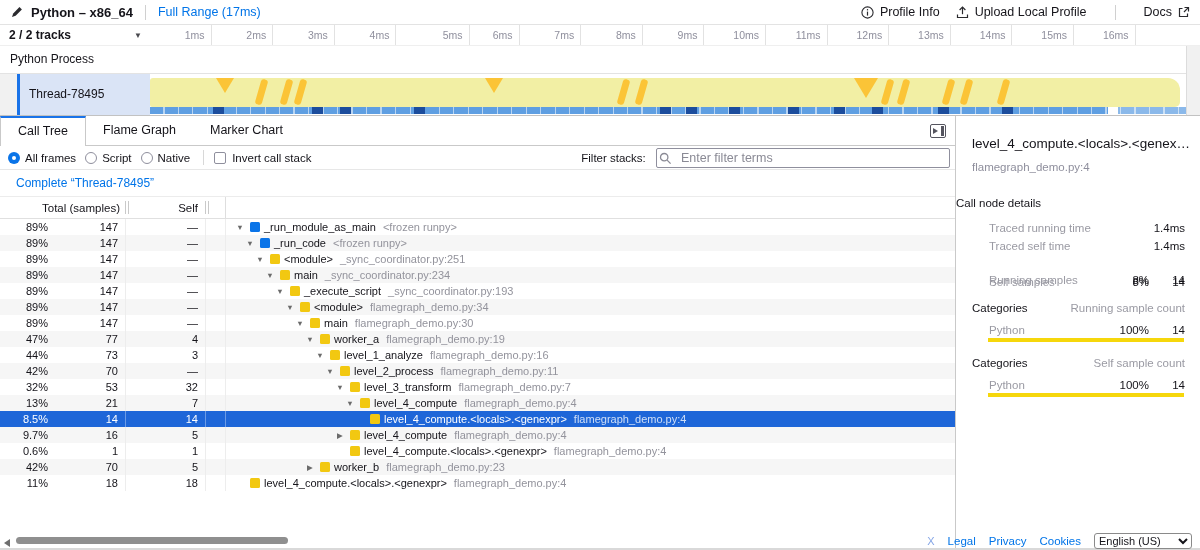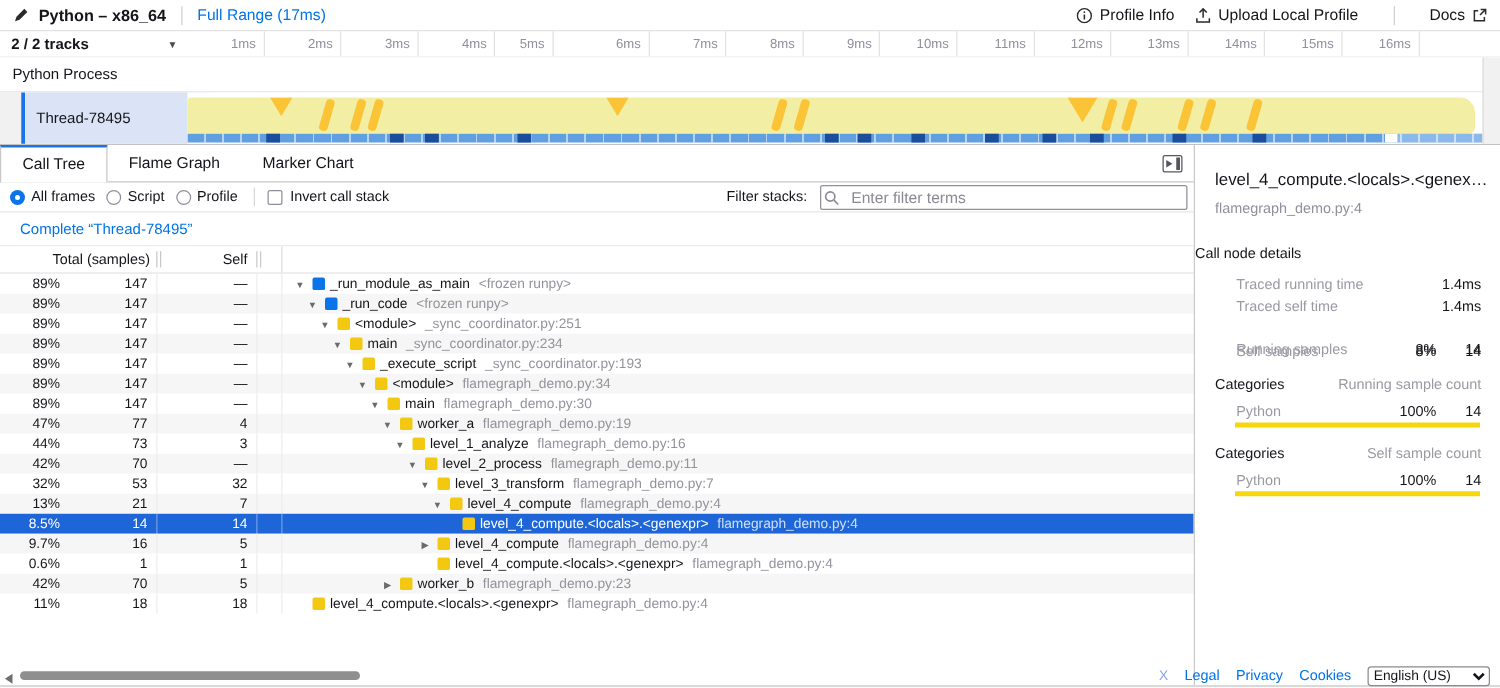--- a/index.html
+++ b/index.html
@@ -192,21 +192,21 @@
   </header>
 
   <div class="ruler-row">
     <span class="tracks-summary">2 / 2 tracks</span>
     <span class="tracks-caret">▼</span>
     <div class="ruler">
         <div class="tick" style="left: 0px;">1ms</div>
         <div class="tick" style="left: 61.6px;">2ms</div>
         <div class="tick" style="left: 123.2px;">3ms</div>
         <div class="tick" style="left: 184.8px;">4ms</div>
-        <div class="tick" style="left: 231px;">5ms</div>
+        <div class="tick" style="left: 258px;">5ms</div>
         <div class="tick" style="left: 308px;">6ms</div>
         <div class="tick" style="left: 369.6px;">7ms</div>
         <div class="tick" style="left: 431.2px;">8ms</div>
         <div class="tick" style="left: 492.8px;">9ms</div>
         <div class="tick" style="left: 554.4px;">10ms</div>
         <div class="tick" style="left: 616px;">11ms</div>
         <div class="tick" style="left: 677.6px;">12ms</div>
         <div class="tick" style="left: 739.2px;">13ms</div>
         <div class="tick" style="left: 800.8px;">14ms</div>
         <div class="tick" style="left: 862.4px;">15ms</div>
@@ -272,21 +272,21 @@
           <div class="radio-group">
             <div class="radio on" style="display: inline-block;"></div>
             <div style="display: inline-block;">All frames</div>
           </div>
           <div class="radio-group">
             <div class="radio" style="display: inline-block;"></div>
             <div style="display: inline-block;">Script</div>
           </div>
           <div class="radio-group">
             <div class="radio" style="display: inline-block;"></div>
-            <div style="display: inline-block;">Profile</div>
+            <div style="display: inline-block;">Native</div>
           </div>
         </span>
       <span class="set-div"></span>
       <span class="cbx"></span>
       <span class="invert-label">Invert call stack</span>
       <span class="filter-wrap">
         <span class="filter-label">Filter stacks:</span>
         <span class="search-box">
           <span class="icon-svg">
             <svg width="13" height="13" viewBox="0 0 13 13" fill="none" stroke="#8a8a95" stroke-width="1.3">

